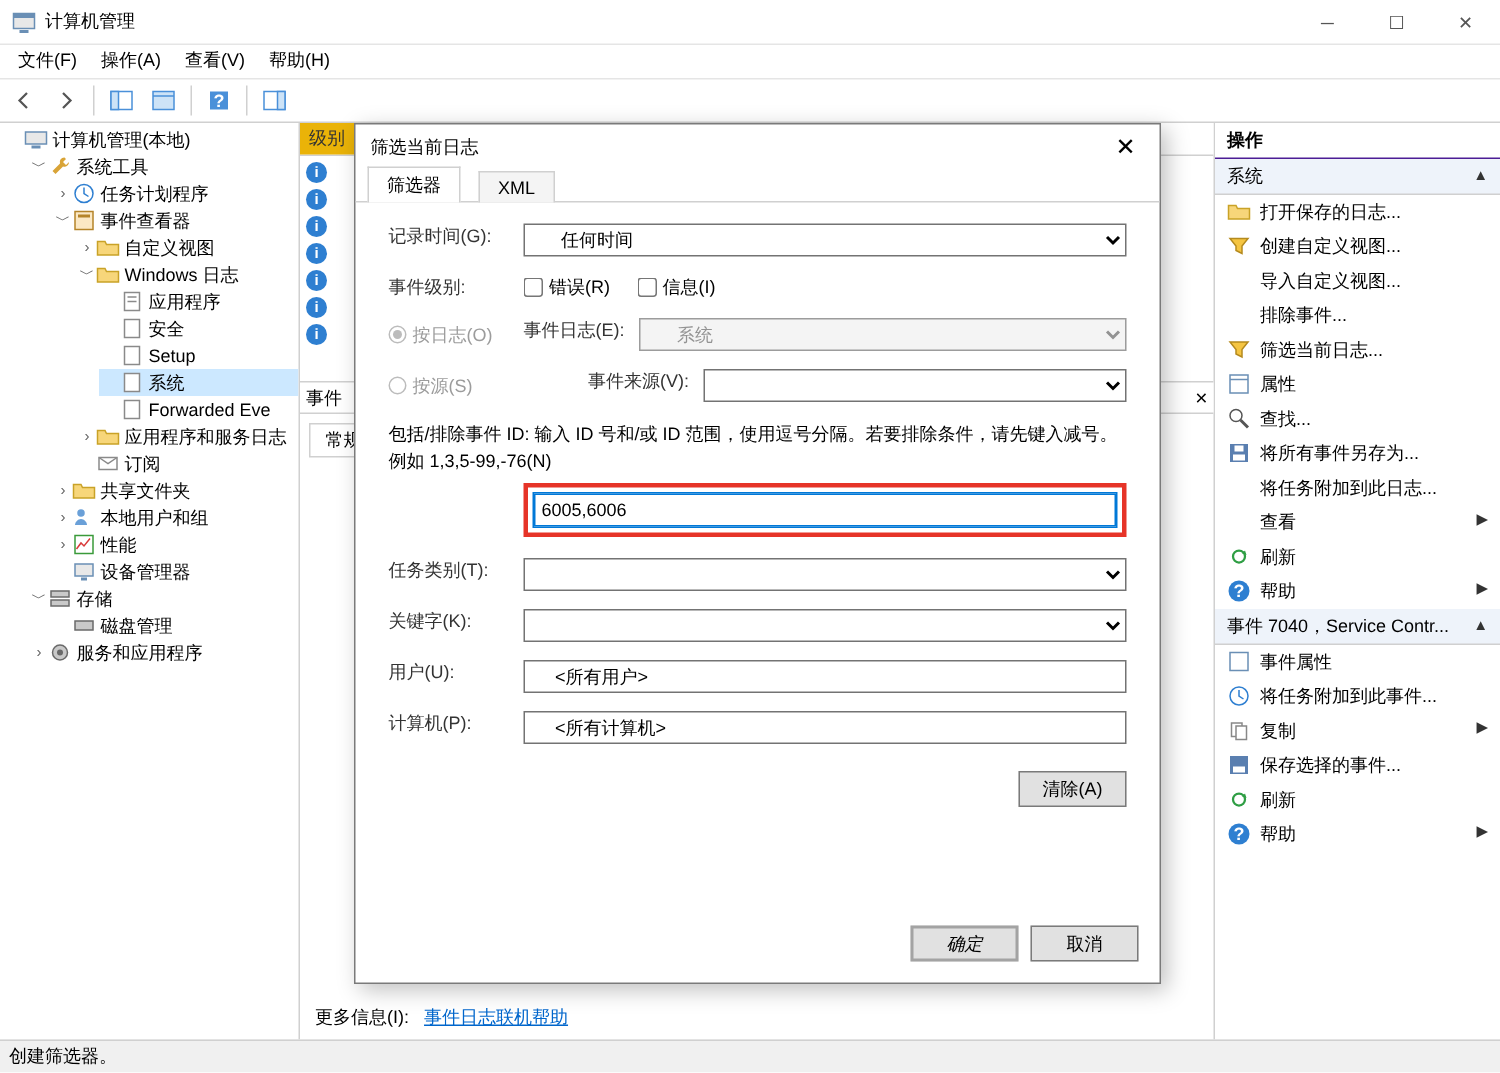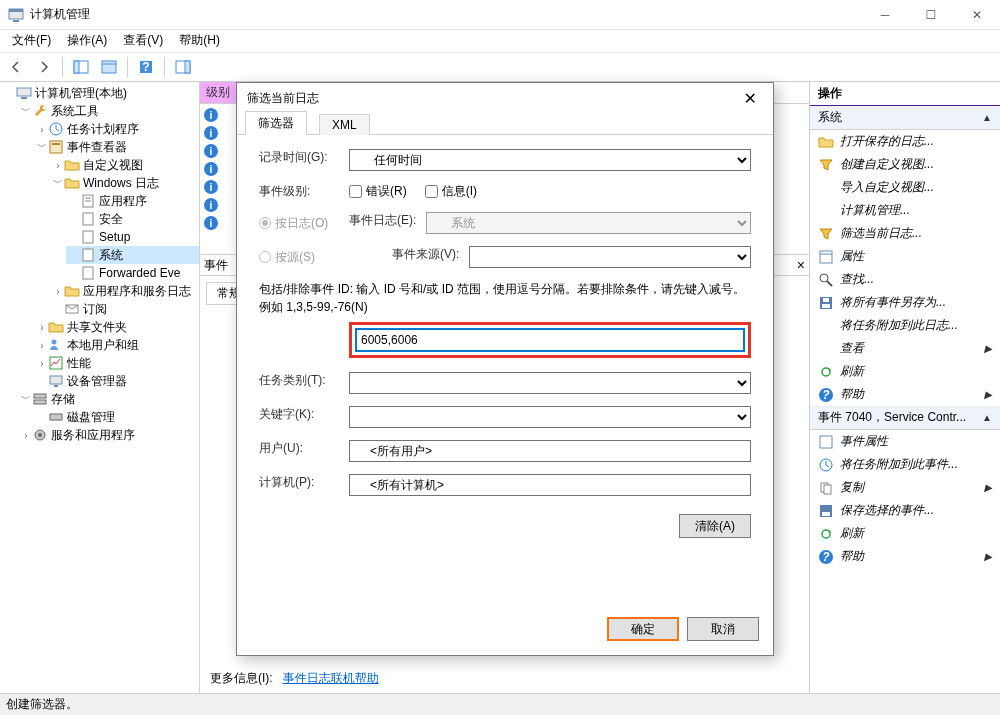--- a/index.html
+++ b/index.html
@@ -34,31 +34,31 @@
 .tree .nico { width:16px; height:16px; margin-right:3px; display:inline-flex; align-items:center; justify-content:center; }
 .tree .nlabel { }
 
 
 .centerpane { flex:1; display:flex; flex-direction:column; border-right:1px solid #d0d0d0; background:#fff; position:relative; }
 .centerpane .listhdr { height:22px; border-bottom:1px solid #d0d0d0; background:#fff; }
 .centerpane .detailhdr { height:22px; border-top:1px solid #d0d0d0; border-bottom:1px solid #d0d0d0; background:#fff; display:flex; align-items:center; padding:0 4px; }
 .centerpane .detailbody { flex:1; padding:6px; }
 .centerpane .moreinfo { padding:6px 10px; }
 .centerpane a { color:#0066cc; text-decoration:underline; }
-.centerpane .colhdr { padding:2px 6px; border-right:1px solid #e5e5e5; color:#333; background:#f0abfc; }
+.centerpane .colhdr { padding:2px 6px; border-right:1px solid #e5e5e5; color:#333; background:#eab308; }
 .centerpane .colhdr.sys { width:40px; display:inline-block; }
 .infomark { width:14px; height:14px; border-radius:50%; background:#2e7fd1; color:#fff; display:inline-flex; align-items:center; justify-content:center; font-size:10px; font-weight:bold; margin-right:2px; }
 
 
 .actionspane { width: 190px; background:#fff; display:flex; flex-direction:column; }
 .actionshdr { padding:3px 8px; border-bottom:1px solid #4c1d95; background:#fff; font-weight:bold; }
 .actionsgrp { }
 .groupbanner { background:#eef3fa; padding:3px 8px; display:flex; align-items:center; justify-content:space-between; border-bottom:1px solid #d0d0d0; }
 .groupbanner .up { font-size:10px; color:#333; }
-.actionitem { display:flex; align-items:center; padding:3px 8px; gap:6px;font-style:italic; }
+.actionitem { display:flex; padding:3px 8px; gap:6px; }
 .actionitem .aicon { width:16px; height:16px; display:inline-flex; align-items:center; justify-content:center; }
 .actionitem .arrow { margin-left:auto; font-size:10px; color:#333; }
 
 
 .dlg { position:absolute; left:236px; top:82px; width:538px; height:574px; background:#fff; border:1px solid #7a7a7a; box-shadow:4px 4px 14px rgba(0,0,0,.25); z-index:100; display:flex; flex-direction:column; }
 .dlg .dtitle { height:30px; display:flex; align-items:center; padding:0 10px; }
 .dlg .dtitle .dclose { margin-left:auto; font-size:16px; padding:2px 6px; }
 .dlg .tabs { height:22px; display:flex; align-items:flex-end; padding:0 8px; border-bottom:1px solid #d0d0d0; gap:12px; }
 .dlg .tab { padding:3px 12px; border:1px solid #d0d0d0; border-bottom:none; background:#f4f4f4; position:relative; top:1px; }
 .dlg .tab.active { background:#fff; }
@@ -68,21 +68,21 @@
 .dlg select, .dlg input[type=text] { border:1px solid #737373; padding:2px 20px; height:22px; background:#fff; }
 .dlg select.full, .dlg input.full { flex:1; }
 .dlg select:disabled, .dlg input:disabled { background:#f0f0f0; color:#666; }
 .dlg .chkrow { display:flex; gap:18px; flex-wrap:wrap; }
 .dlg .chk { display:flex; align-items:center; gap:4px; }
 .dlg .desc { margin:8px 0 6px 0; line-height:1.5; }
 .dlg .highlightbox { border:3px solid #e63428; padding:4px; margin:0 0 14px 90px; }
 .dlg .highlightbox input { width:100%; border:1px solid #0078d7; outline:1px solid #0078d7; padding:2px 4px; height:22px; }
 .dlg .btnrow { padding:10px 14px 14px 0; display:flex; justify-content:flex-end; gap:8px; border-top:0; }
 .dlg button.std { min-width:72px; height:24px; border:1px solid #7a7a7a; background:#e1e1e1; padding:0 12px; }
-.dlg button.primary { border:2px solid #f97316; background:#e1e1e1; }
+.dlg button.primary { border:2px solid #a3a3a3; background:#e1e1e1;font-style:italic; }
 .dlg .clearrow { display:flex; justify-content:flex-end; padding:6px 0 4px 0; }
 
 .radio { width:12px; height:12px; border:1px solid #7a7a7a; border-radius:50%; display:inline-flex; align-items:center; justify-content:center; margin-right:4px; }
 .radio .dot { width:6px; height:6px; border-radius:50%; background:#333; }
 .radio.off { border-color:#bcbcbc; }
 .radio.off .dot { background:#bcbcbc; }
 
 
 .svg16 { width:16px; height:16px; }
 </style>
@@ -463,21 +463,21 @@
             </svg>
           </span>
           <span>创建自定义视图...</span>
         </div>
       <div class="actionitem">
           <span class="aicon"></span>
           <span>导入自定义视图...</span>
         </div>
       <div class="actionitem">
           <span class="aicon"></span>
-          <span>计算机管理...</span>
+          <span>排除事件...</span>
         </div>
       <div class="actionitem">
           <span class="aicon">
             <svg class="svg16" viewBox="0 0 16 16">
               <path d="M2 3h12l-4 5v5l-4-2V8z" fill="#f5c542" stroke="#b58a1e"></path>
             </svg>
           </span>
           <span>筛选当前日志...</span>
         </div>
       <div class="actionitem">

